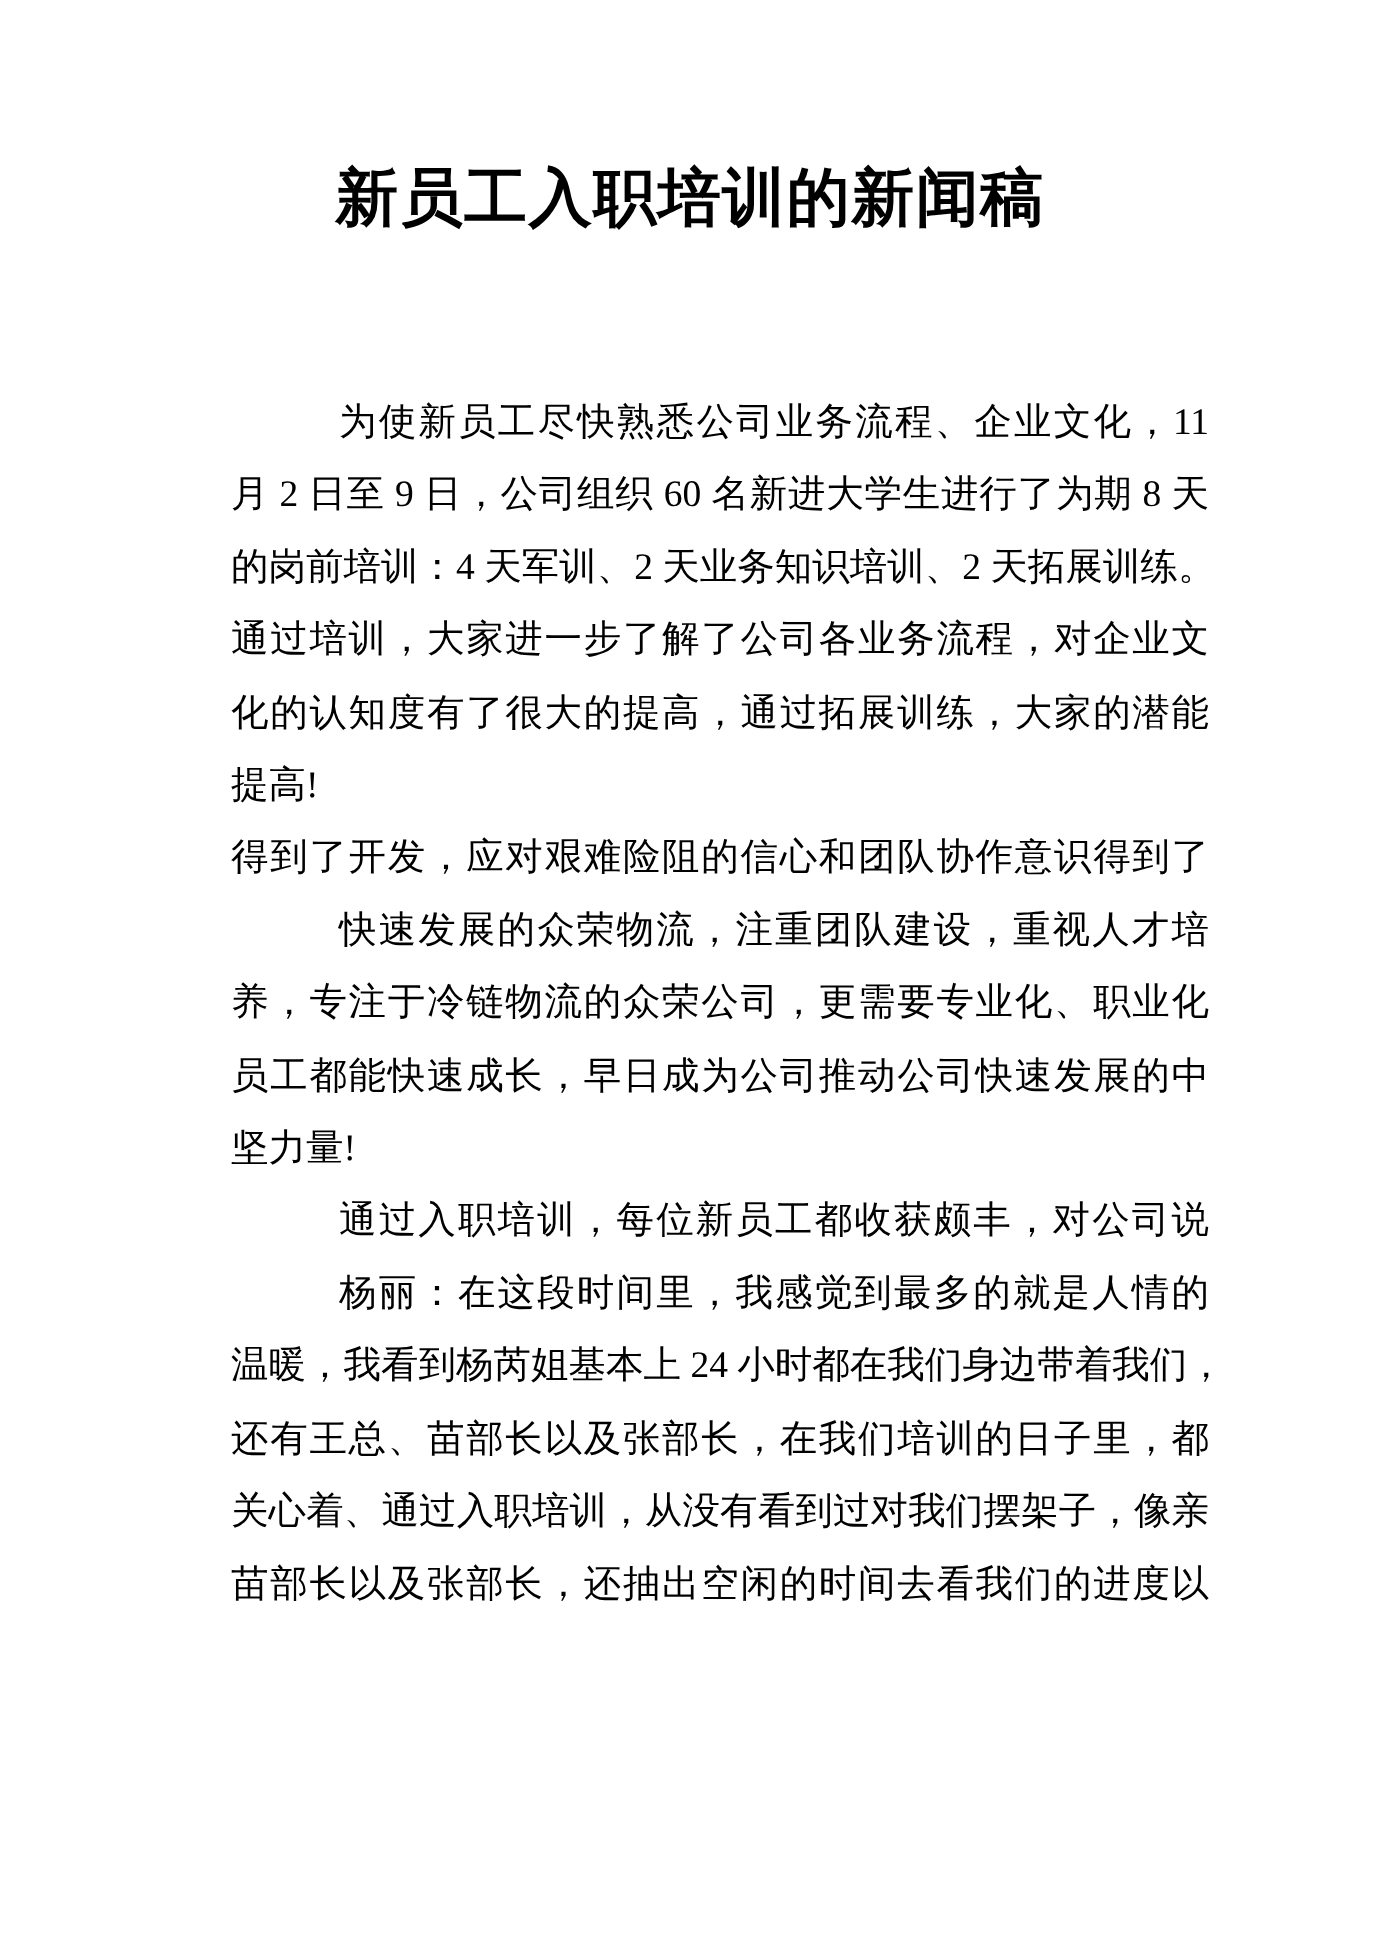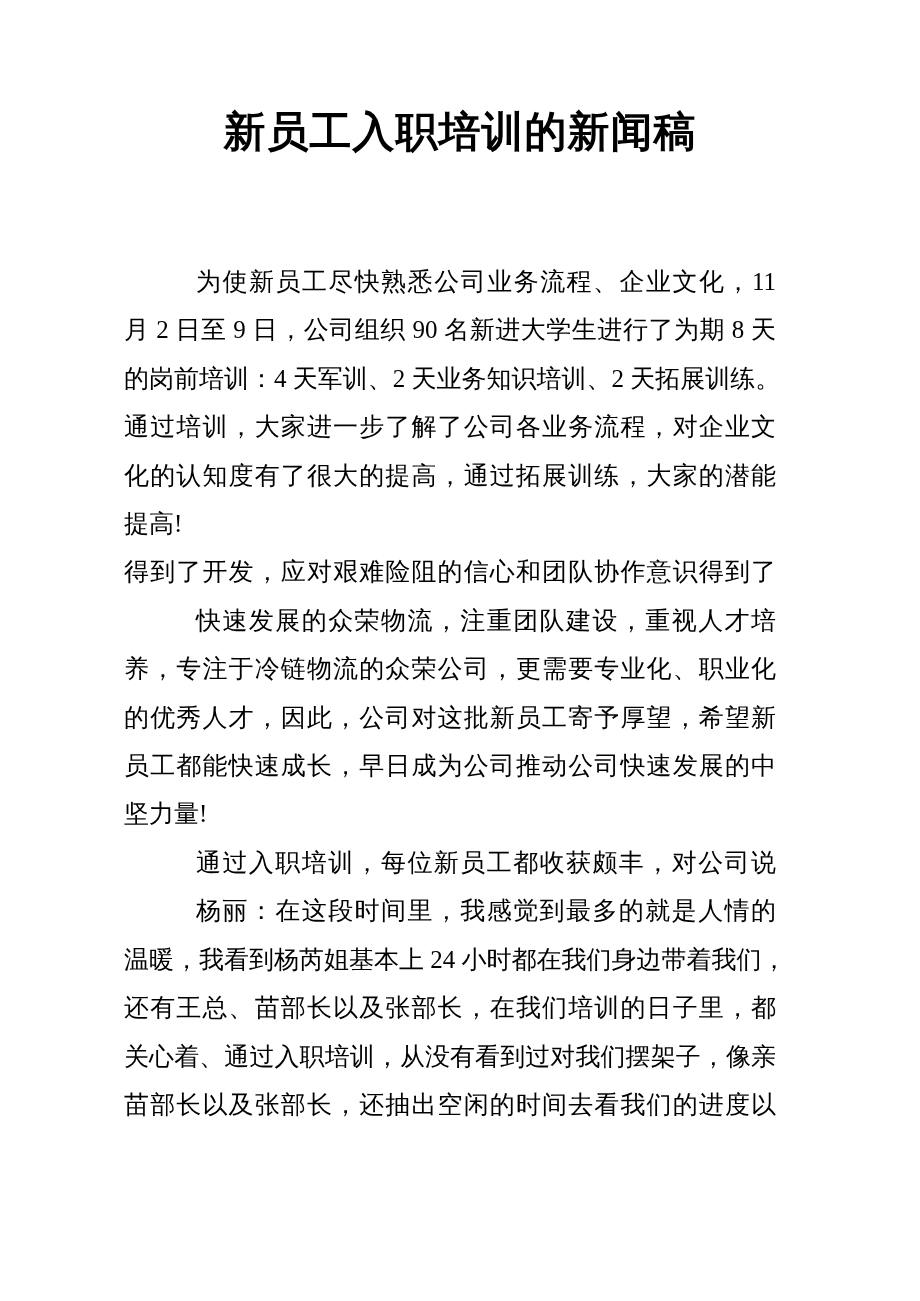--- a/index.html
+++ b/index.html
@@ -29,21 +29,21 @@
     font-family: "Liberation Sans", "DejaVu Sans", sans-serif;
     font-weight: bold;
     font-size: 42px;
     line-height: 48px;
     letter-spacing: 1px;
     color: var(--ink);
   }
   .doc-body {
     position: absolute;
     top: 258px;
-    left: 124px;
+    left: 154px;
     width: 652px;
     font-family: "Liberation Serif", "DejaVu Serif", serif;
     font-size: 25px;
     color: var(--ink);
   }
   .line {
     line-height: 48.4px;
     white-space: nowrap;
     text-align: justify;
     text-align-last: justify;
@@ -56,29 +56,28 @@
     white-space: normal;
   }
 </style>
 </head>
 <body>
 
 <div class="page">
   <h1 class="doc-title">新员工入职培训的新闻稿</h1>
   <div class="doc-body">
       <div class="line first">为使新员工尽快熟悉公司业务流程、企业文化，11</div>
-      <div class="line">月 2 日至 9 日，公司组织 90 名新进大学生进行了为期 8 天</div>
+      <div class="line">月 2 日至 9 日，公司组织 60 名新进大学生进行了为期 8 天</div>
       <div class="line">的岗前培训：4 天军训、2 天业务知识培训、2 天拓展训练。</div>
       <div class="line">通过培训，大家进一步了解了公司各业务流程，对企业文</div>
       <div class="line">化的认知度有了很大的提高，通过拓展训练，大家的潜能</div>
       <div class="line short">提高!</div>
       <div class="line">得到了开发，应对艰难险阻的信心和团队协作意识得到了</div>
       <div class="line first">快速发展的众荣物流，注重团队建设，重视人才培</div>
       <div class="line">养，专注于冷链物流的众荣公司，更需要专业化、职业化</div>
-      <div class="line">的优秀人才，因此，公司对这批新员工寄予厚望，希望新</div>
       <div class="line">员工都能快速成长，早日成为公司推动公司快速发展的中</div>
       <div class="line short">坚力量!</div>
       <div class="line first">通过入职培训，每位新员工都收获颇丰，对公司说</div>
       <div class="line first">杨丽：在这段时间里，我感觉到最多的就是人情的</div>
       <div class="line">温暖，我看到杨芮姐基本上 24 小时都在我们身边带着我们，</div>
       <div class="line">还有王总、苗部长以及张部长，在我们培训的日子里，都</div>
       <div class="line">关心着、通过入职培训，从没有看到过对我们摆架子，像亲</div>
       <div class="line">苗部长以及张部长，还抽出空闲的时间去看我们的进度以</div>
     </div>
 </div>

